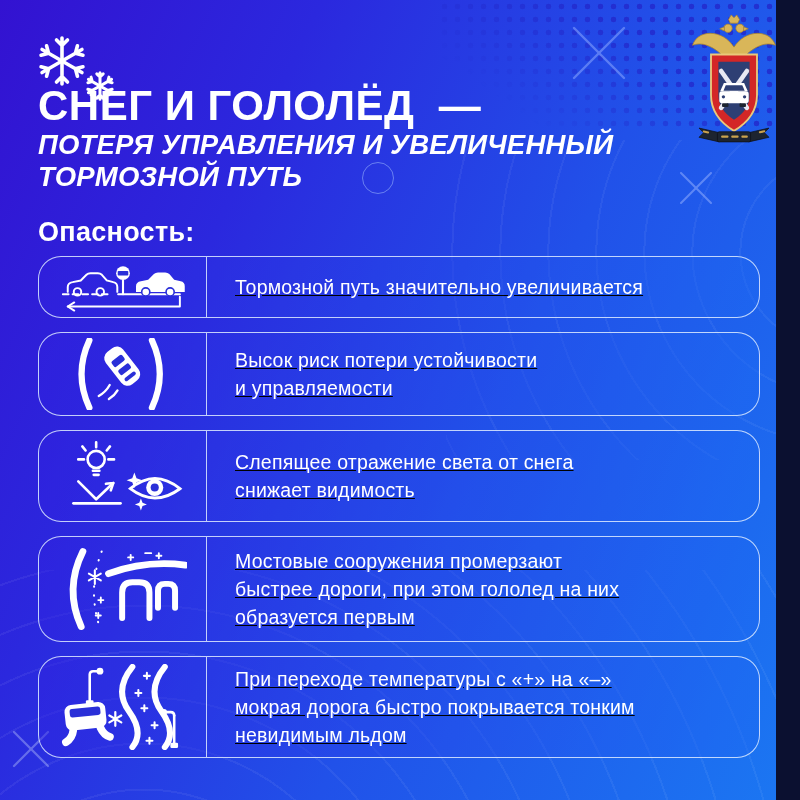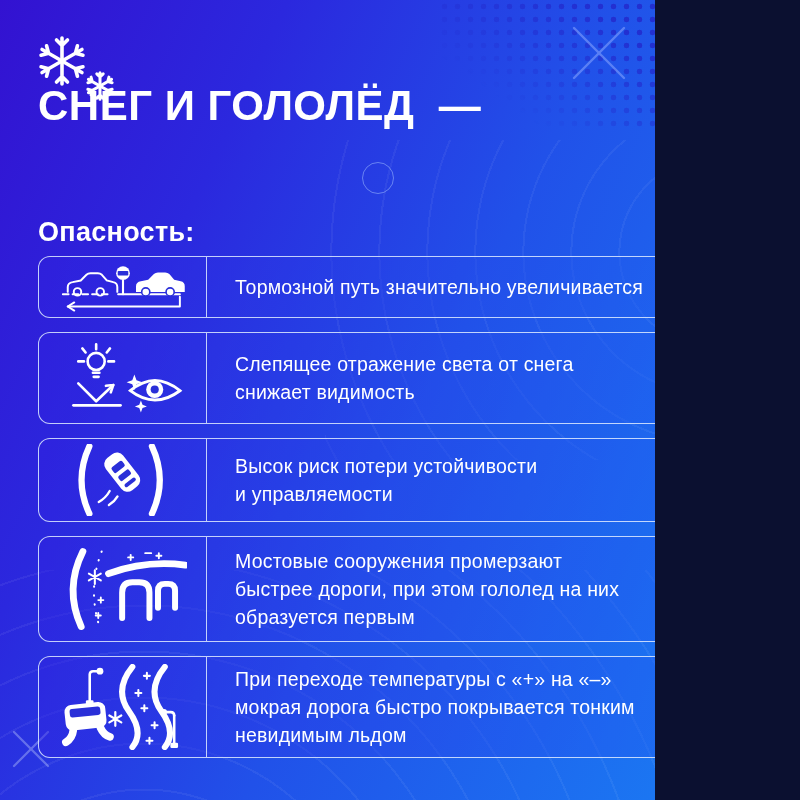--- a/index.html
+++ b/index.html
@@ -1,20 +1,19 @@
 <!DOCTYPE html>
 <html><head>
 <meta charset="utf-8">
 <style>
   html,body{margin:0;padding:0;background:#0b1030;}
   .canvas{
-    position:relative;width:632px;height:800px;overflow:hidden;
+    position:relative;width:776px;height:800px;overflow:hidden;
     font-family:"Liberation Sans",sans-serif;
     background:linear-gradient(115deg,#3312d1 0%,#2b28de 28%,#2151e9 60%,#1b76f2 100%);
-    padding-left:23px;
   }
   
   .dot-grid{
     position:absolute;left:438px;top:0;width:362px;height:132px;
     background-image:radial-gradient(circle,rgba(35,42,205,.85) 2.6px,transparent 3.1px);
     background-size:13px 13px;
     -webkit-mask-image:linear-gradient(215deg,#000 40%,transparent 80%);
     mask-image:linear-gradient(215deg,#000 40%,transparent 80%);
     pointer-events:none;
   }
@@ -48,23 +47,24 @@
   .danger-heading{
     position:absolute;left:38px;top:217px;color:#fff;
     font-size:27px;font-weight:700;letter-spacing:.3px;
   }
   
   .hazard-rows{
     position:absolute;left:38px;top:256px;width:722px;
     display:flex;flex-direction:column;gap:14px;
   }
   .hazard-card{
-    display:flex;border:1.6px solid rgba(223,236,255,.85);border-radius:12px;
+    display:flex;border:1.6px solid rgba(223,236,255,.85);border-radius:23px;
     background:linear-gradient(100deg,rgba(49,33,224,.45),rgba(29,106,243,.45));
     box-sizing:border-box;
+    text-decoration:underline;
   }
   .h1{height:62px}.h2{height:84px}.h3{height:92px}.h4{height:102px}.h5{height:106px}
   .card-icon{
     flex:0 0 167px;display:flex;align-items:center;justify-content:center;
     border-right:1.6px solid rgba(223,236,255,.85);
   }
   .card-text{
     flex:1;display:flex;align-items:center;
     padding:8px 12px 8px 28px;color:#fff;font-size:19.5px;line-height:1.45;
     white-space:pre-line;letter-spacing:.2px;
@@ -152,20 +152,22 @@
     <g fill="#caa24e">
       <rect x="36" y="132" width="8" height="2.4" rx="1"></rect>
         <rect x="47" y="132" width="8" height="2.4" rx="1"></rect>
       <rect x="58" y="132" width="7" height="2.4" rx="1"></rect>
       <rect x="16" y="127" width="7" height="2.2" rx="1" transform="rotate(12 19 128)"></rect>
       <rect x="77" y="127" width="7" height="2.2" rx="1" transform="rotate(-12 80 128)"></rect>
     </g>
   </svg>
 
   <div class="title">СНЕГ И ГОЛОЛЁД  —</div>
+  <div class="subtitle">ПОТЕРЯ УПРАВЛЕНИЯ И УВЕЛИЧЕННЫЙ
+ТОРМОЗНОЙ ПУТЬ</div>
   <div class="danger-heading">Опасность:</div>
 
   <div class="hazard-rows">
 
     <div class="hazard-card h1">
       <div class="card-icon">
         <svg width="142" height="52" viewBox="0 0 160 64">
           <g fill="none" stroke="#fff" stroke-width="2.4" stroke-linecap="round">
             <line x1="6" y1="41" x2="66" y2="41" stroke-dasharray="7 5"></line>
             <line x1="74" y1="41" x2="150" y2="41"></line>
@@ -181,20 +183,41 @@
           <circle cx="138" cy="38" r="5" fill="#fff" stroke="#2a2fd8" stroke-width="2"></circle>
           <g fill="none" stroke="#fff" stroke-width="2.4" stroke-linecap="round" stroke-linejoin="round">
             <path d="M150,44 v12 H12"></path>
               <path d="M20,51 l-8,5 8,5"></path>
           </g>
         </svg>
       </div>
       <div class="card-text">Тормозной путь значительно увеличивается</div>
     </div>
 
+    <div class="hazard-card h2">
+      <div class="card-icon">
+        <svg width="118" height="72" viewBox="0 0 150 92">
+          <g fill="none" stroke="#fff" stroke-linecap="round">
+            <path d="M32,3 Q12,46 32,89" stroke-width="8"></path>
+            <path d="M112,3 Q132,46 112,89" stroke-width="8"></path>
+            <path d="M58,60 q-5,9 -14,14" stroke-width="3"></path>
+            <path d="M68,67 q-4,7 -11,11" stroke-width="3"></path>
+          </g>
+          <g transform="translate(74,36) rotate(-38)">
+            <rect x="-14" y="-26" width="28" height="52" rx="10" fill="#fff"></rect>
+            <rect x="-8.5" y="-13" width="17" height="9" rx="2.5" fill="#2a2fd8"></rect>
+            <rect x="-8.5" y="1" width="17" height="8" rx="2.5" fill="#2a2fd8"></rect>
+            <rect x="-8.5" y="14" width="17" height="5" rx="2.5" fill="#2a2fd8"></rect>
+          </g>
+        </svg>
+      </div>
+      <div class="card-text">Высок риск потери устойчивости
+и управляемости</div>
+    </div>
+
     <div class="hazard-card h3">
       <div class="card-icon">
         <svg width="122" height="75" viewBox="0 0 150 92">
           <g fill="none" stroke="#fff" stroke-width="3.2" stroke-linecap="round" stroke-linejoin="round">
             <circle cx="42" cy="25" r="10.5"></circle>
             <path d="M38,39 h8 M39,44 h6"></path>
             <path d="M42,10 V4 M29,14 l-4,-5 M55,14 l4,-5 M27,25 h-7 M57,25 h7"></path>
             <path d="M20,52 L42,74 L63,54"></path>
             <path d="M63,54 l-9,1 M63,54 l-3,9"></path>
             <path d="M14,79 H72"></path>
@@ -203,41 +226,20 @@
           <circle cx="114" cy="59.5" r="10.5" fill="#fff"></circle>
           <circle cx="114" cy="59.5" r="5" fill="#2a2fd8"></circle>
           <path d="M89,41 l2.6,7 7,2.6 -7,2.6 -2.6,7 -2.6,-7 -7,-2.6 7,-2.6 z" fill="#fff"></path>
           <path d="M97,73 l2,5.4 5.4,2 -5.4,2 -2,5.4 -2,-5.4 -5.4,-2 5.4,-2 z" fill="#fff"></path>
         </svg>
       </div>
       <div class="card-text">Слепящее отражение света от снега
 снижает видимость</div>
     </div>
 
-    <div class="hazard-card h2">
-      <div class="card-icon">
-        <svg width="118" height="72" viewBox="0 0 150 92">
-          <g fill="none" stroke="#fff" stroke-linecap="round">
-            <path d="M32,3 Q12,46 32,89" stroke-width="8"></path>
-            <path d="M112,3 Q132,46 112,89" stroke-width="8"></path>
-            <path d="M58,60 q-5,9 -14,14" stroke-width="3"></path>
-            <path d="M68,67 q-4,7 -11,11" stroke-width="3"></path>
-          </g>
-          <g transform="translate(74,36) rotate(-38)">
-            <rect x="-14" y="-26" width="28" height="52" rx="10" fill="#fff"></rect>
-            <rect x="-8.5" y="-13" width="17" height="9" rx="2.5" fill="#2a2fd8"></rect>
-            <rect x="-8.5" y="1" width="17" height="8" rx="2.5" fill="#2a2fd8"></rect>
-            <rect x="-8.5" y="14" width="17" height="5" rx="2.5" fill="#2a2fd8"></rect>
-          </g>
-        </svg>
-      </div>
-      <div class="card-text">Высок риск потери устойчивости
-и управляемости</div>
-    </div>
-
     <div class="hazard-card h5">
       <div class="card-icon">
         <svg width="128" height="88" viewBox="0 0 150 100">
           <path d="M28,6 Q6,50 26,94" fill="none" stroke="#fff" stroke-width="8" stroke-linecap="round"></path>
           <path d="M50,6 Q33,50 48,96" fill="none" stroke="#fff" stroke-width="2.4" stroke-linecap="round" stroke-dasharray="0.5 10"></path>
           <g stroke="#fff" stroke-width="2.4" stroke-linecap="round" transform="translate(42,36)">
             <path d="M0,-8 V8 M-7,-4 L7,4 M-7,4 L7,-4"></path>
           </g>
           <g stroke="#fff" stroke-width="2.2" stroke-linecap="round">
             <path d="M49,60 v6 M46,63 h6"></path>

